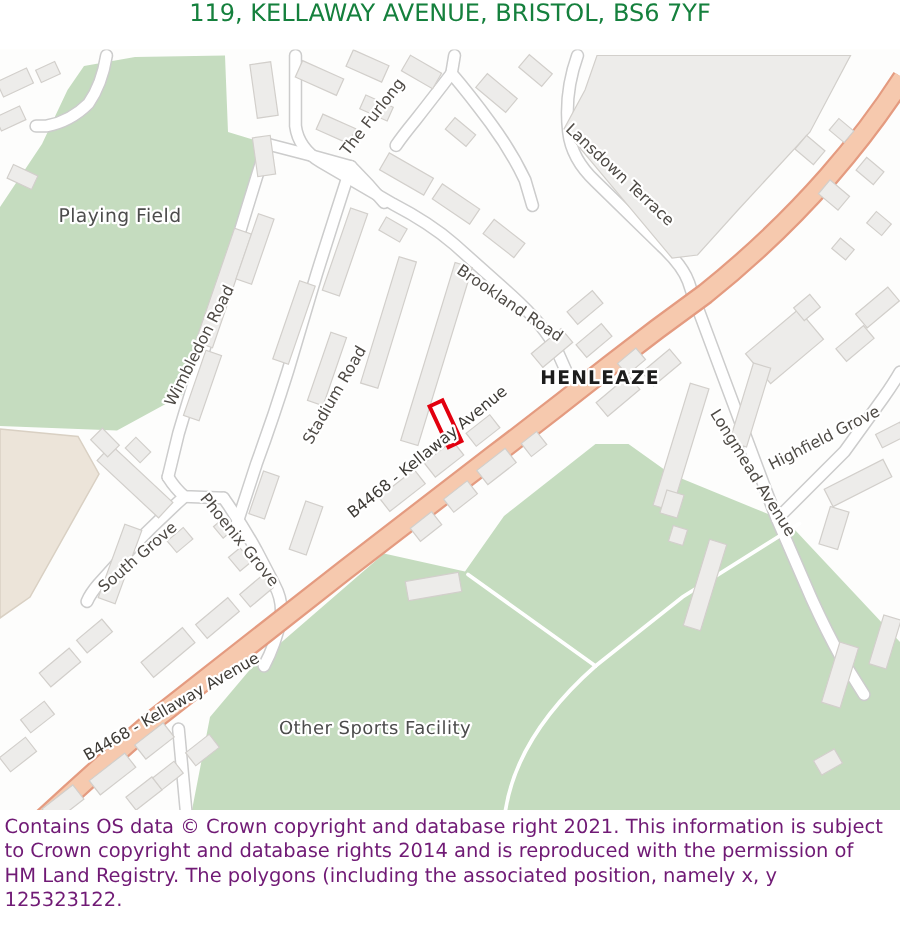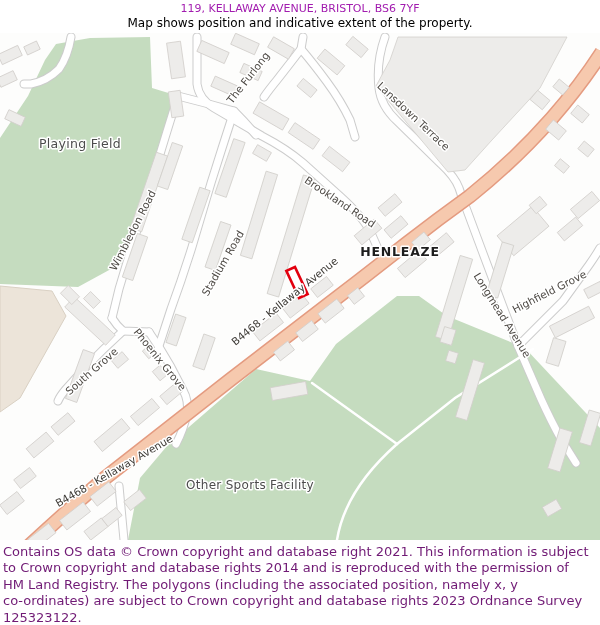--- a/index.html
+++ b/index.html
@@ -1,31 +1,30 @@
 <!DOCTYPE html>
 <html><head>
 <meta charset="utf-8">
 <style>
   html,body{margin:0;padding:0;width:600px;height:625px;background:#fff;overflow:hidden;}
   body{font-family:"DejaVu Sans","Liberation Sans",sans-serif;}
   #titlebar{position:absolute;top:0;left:0;width:600px;height:33px;text-align:center;background:#fff;}
-  #title-line1{display:block;font-size:11px;color:#a21caf;padding-top:1px;line-height:15px;}
+  #title-line1{display:block;font-size:16px;color:#15803d;padding-top:1px;line-height:15px;}
   #title-line2{display:block;font-size:12px;color:#000;line-height:15px;}
   #mapwrap{position:absolute;top:33px;left:0;width:600px;height:507px;background:#fdfdfc;}
   svg{display:block;}
   #footer{position:absolute;top:540px;left:0;width:596px;height:85px;background:#fff;padding:4px 0 0 3px;}
   .fline{font-size:13px;color:#701a75;line-height:16.4px;white-space:nowrap;}
   .maplabel{paint-order:stroke;stroke:#ffffff;stroke-width:3px;stroke-linejoin:round;}
 </style>
 </head>
 <body>
 
 <div id="titlebar">
   <span id="title-line1">119, KELLAWAY AVENUE, BRISTOL, BS6 7YF</span>
-  <span id="title-line2">Map shows position and indicative extent of the property.</span>
 </div>
 
 <div id="mapwrap">
   <svg id="mapsvg" width="600" height="507" viewBox="0 33 600 507">
       <rect x="0" y="33" width="600" height="507" fill="#fdfdfc"></rect>
       <polygon points="0,138 28,96 45,60 56,44 90,38 150,37 152,88 175,95 167,140 146,208 122,263 78,287 0,284" fill="#c5dcbf" stroke="none" stroke-width="1"></polygon>
       <polygon points="167,446 256,369 310,381 336,344 397,296 419,296 447,316 525,348 600,428 600,540 128,540 140,478" fill="#c5dcbf" stroke="none" stroke-width="1"></polygon>
       <polygon points="0,286 52,291 66,316 20,398 0,412" fill="#ece4d9" stroke="#d9d0c3" stroke-width="1"></polygon>
       <path d="M 197,37 L 197,84 Q 199,99 214,108 L 262,136 Q 287,149 303,163 L 341,197 Q 363,217 371,233 L 379,251" fill="none" stroke="#cccccc" stroke-width="9" stroke-linecap="round" stroke-linejoin="round"></path>
       <path d="M 385,37 Q 376,62 379,88 Q 381,106 397,121 L 441,164 Q 455,177 459,188 L 462,197" fill="none" stroke="#cccccc" stroke-width="9" stroke-linecap="round" stroke-linejoin="round"></path>
@@ -159,15 +158,14 @@
       <text x="551" y="295" fill="#4e4a45" font-size="10.5" font-family="&quot;DejaVu Sans&quot;,&quot;Liberation Sans&quot;,sans-serif" font-weight="normal" letter-spacing="0" text-anchor="middle" class="maplabel" transform="rotate(-27 551 295)">Highfield Grove</text>
       <text x="287" y="304" fill="#3d3a35" font-size="10.5" font-family="&quot;DejaVu Sans&quot;,&quot;Liberation Sans&quot;,sans-serif" font-weight="normal" letter-spacing="0" text-anchor="middle" class="maplabel" transform="rotate(-39 287 304)">B4468 - Kellaway Avenue</text>
       <text x="116" y="474" fill="#3d3a35" font-size="10.5" font-family="&quot;DejaVu Sans&quot;,&quot;Liberation Sans&quot;,sans-serif" font-weight="normal" letter-spacing="0" text-anchor="middle" class="maplabel" transform="rotate(-30 116 474)">B4468 - Kellaway Avenue</text>
     </svg>
 </div>
 
 <div id="footer">
     <div class="fline">Contains OS data © Crown copyright and database right 2021. This information is subject</div>
     <div class="fline">to Crown copyright and database rights 2014 and is reproduced with the permission of</div>
     <div class="fline">HM Land Registry. The polygons (including the associated position, namely x, y</div>
-    <div class="fline">co-ordinates) are subject to Crown copyright and database rights 2023 Ordnance Survey</div>
     <div class="fline">125323122.</div>
   </div>
 
 </body></html>

